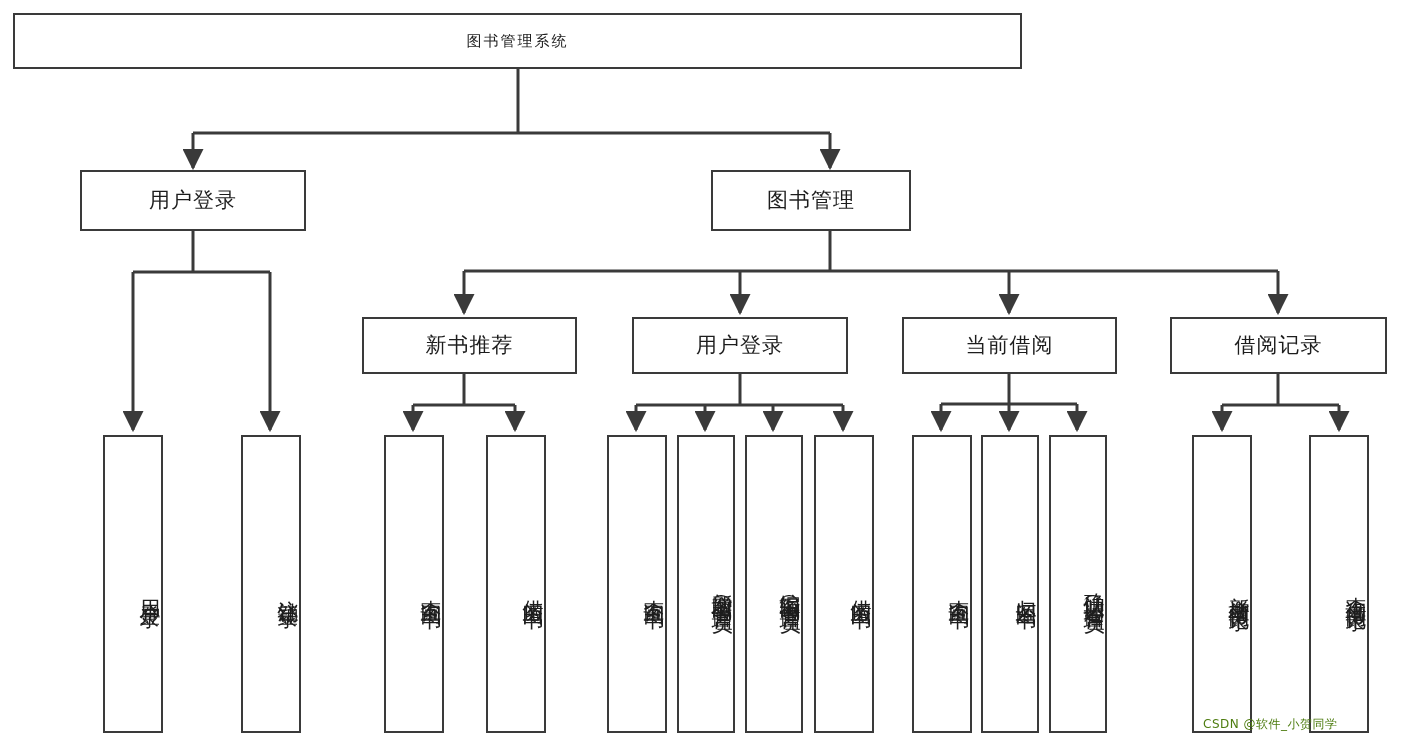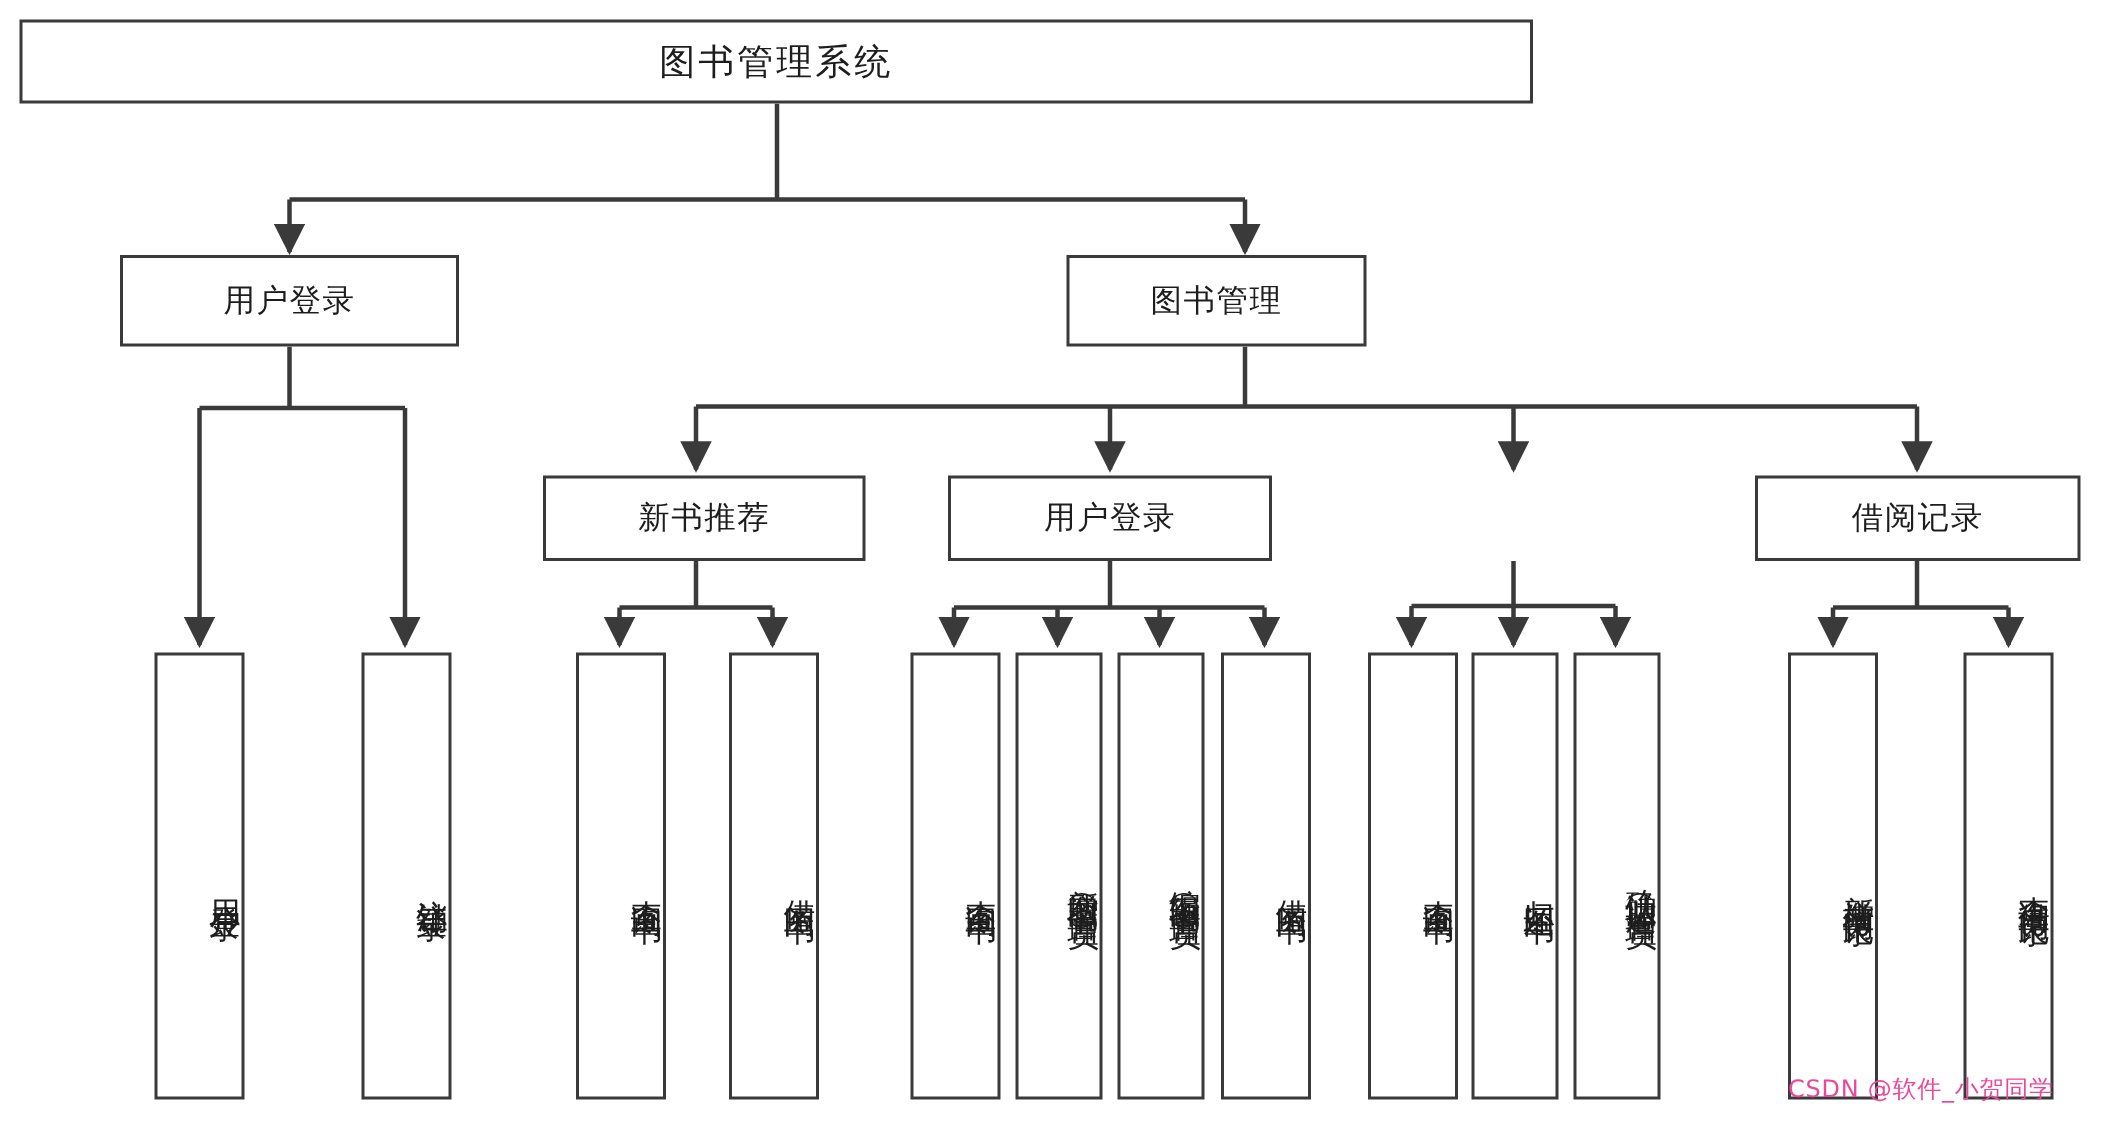--- a/index.html
+++ b/index.html
@@ -36,45 +36,46 @@
     justify-content: center;
     color: #1d1d1d;
     text-align: center;
   }
   .node.h {
     font-size: 21px;
     line-height: 1.2;
     letter-spacing: 1px;
   }
   .node.title {
-    font-size: 24px;
+    font-size: 15px;
     letter-spacing: 2px;
   }
   .node.v {
     font-size: 21px;
     letter-spacing: 3px;
     writing-mode: vertical-rl;
     text-orientation: upright;
     align-items: flex-start;
     justify-content: center;
     padding-top: 10px;
     line-height: 1.05;
   }
   .node.v > span {
     writing-mode: vertical-rl;
     text-orientation: upright;
     display: block;
   }
   .watermark {
     position: absolute;
-    color: #ec4899;
-    font-size: 16px;
+    color: #4d7c0f;
+    font-size: 12px;
     letter-spacing: 0.5px;
     white-space: nowrap;
     user-select: none;
+    margin-left: 11px;
   }
 </style>
 </head>
 <body>
 
 <div id="canvas">
 
   <svg class="connectors" viewBox="0 0 1405 747" xmlns="http://www.w3.org/2000/svg">
     <defs>
       <marker id="arrow" viewBox="0 0 10 10" refX="9" refY="5" markerWidth="7" markerHeight="7" orient="auto-start-reverse">
@@ -143,20 +144,23 @@
   </div>
 
   <div class="node h" style="left:362px; top:317px; width:215px; height:57px;">
     <span>新书推荐</span>
   </div>
 
   <div class="node h" style="left:632px; top:317px; width:216px; height:57px;">
     <span>用户登录</span>
   </div>
 
+  <div class="node h" style="left:902px; top:317px; width:215px; height:57px;">
+    <span>当前借阅</span>
+  </div>
 
   <div class="node h" style="left:1170px; top:317px; width:217px; height:57px;">
     <span>借阅记录</span>
   </div>
 
   <div class="node v" style="left:103px; top:435px; width:60px; height:298px;">
     <span>用户登录</span>
   </div>
 
   <div class="node v" style="left:241px; top:435px; width:60px; height:298px;">

